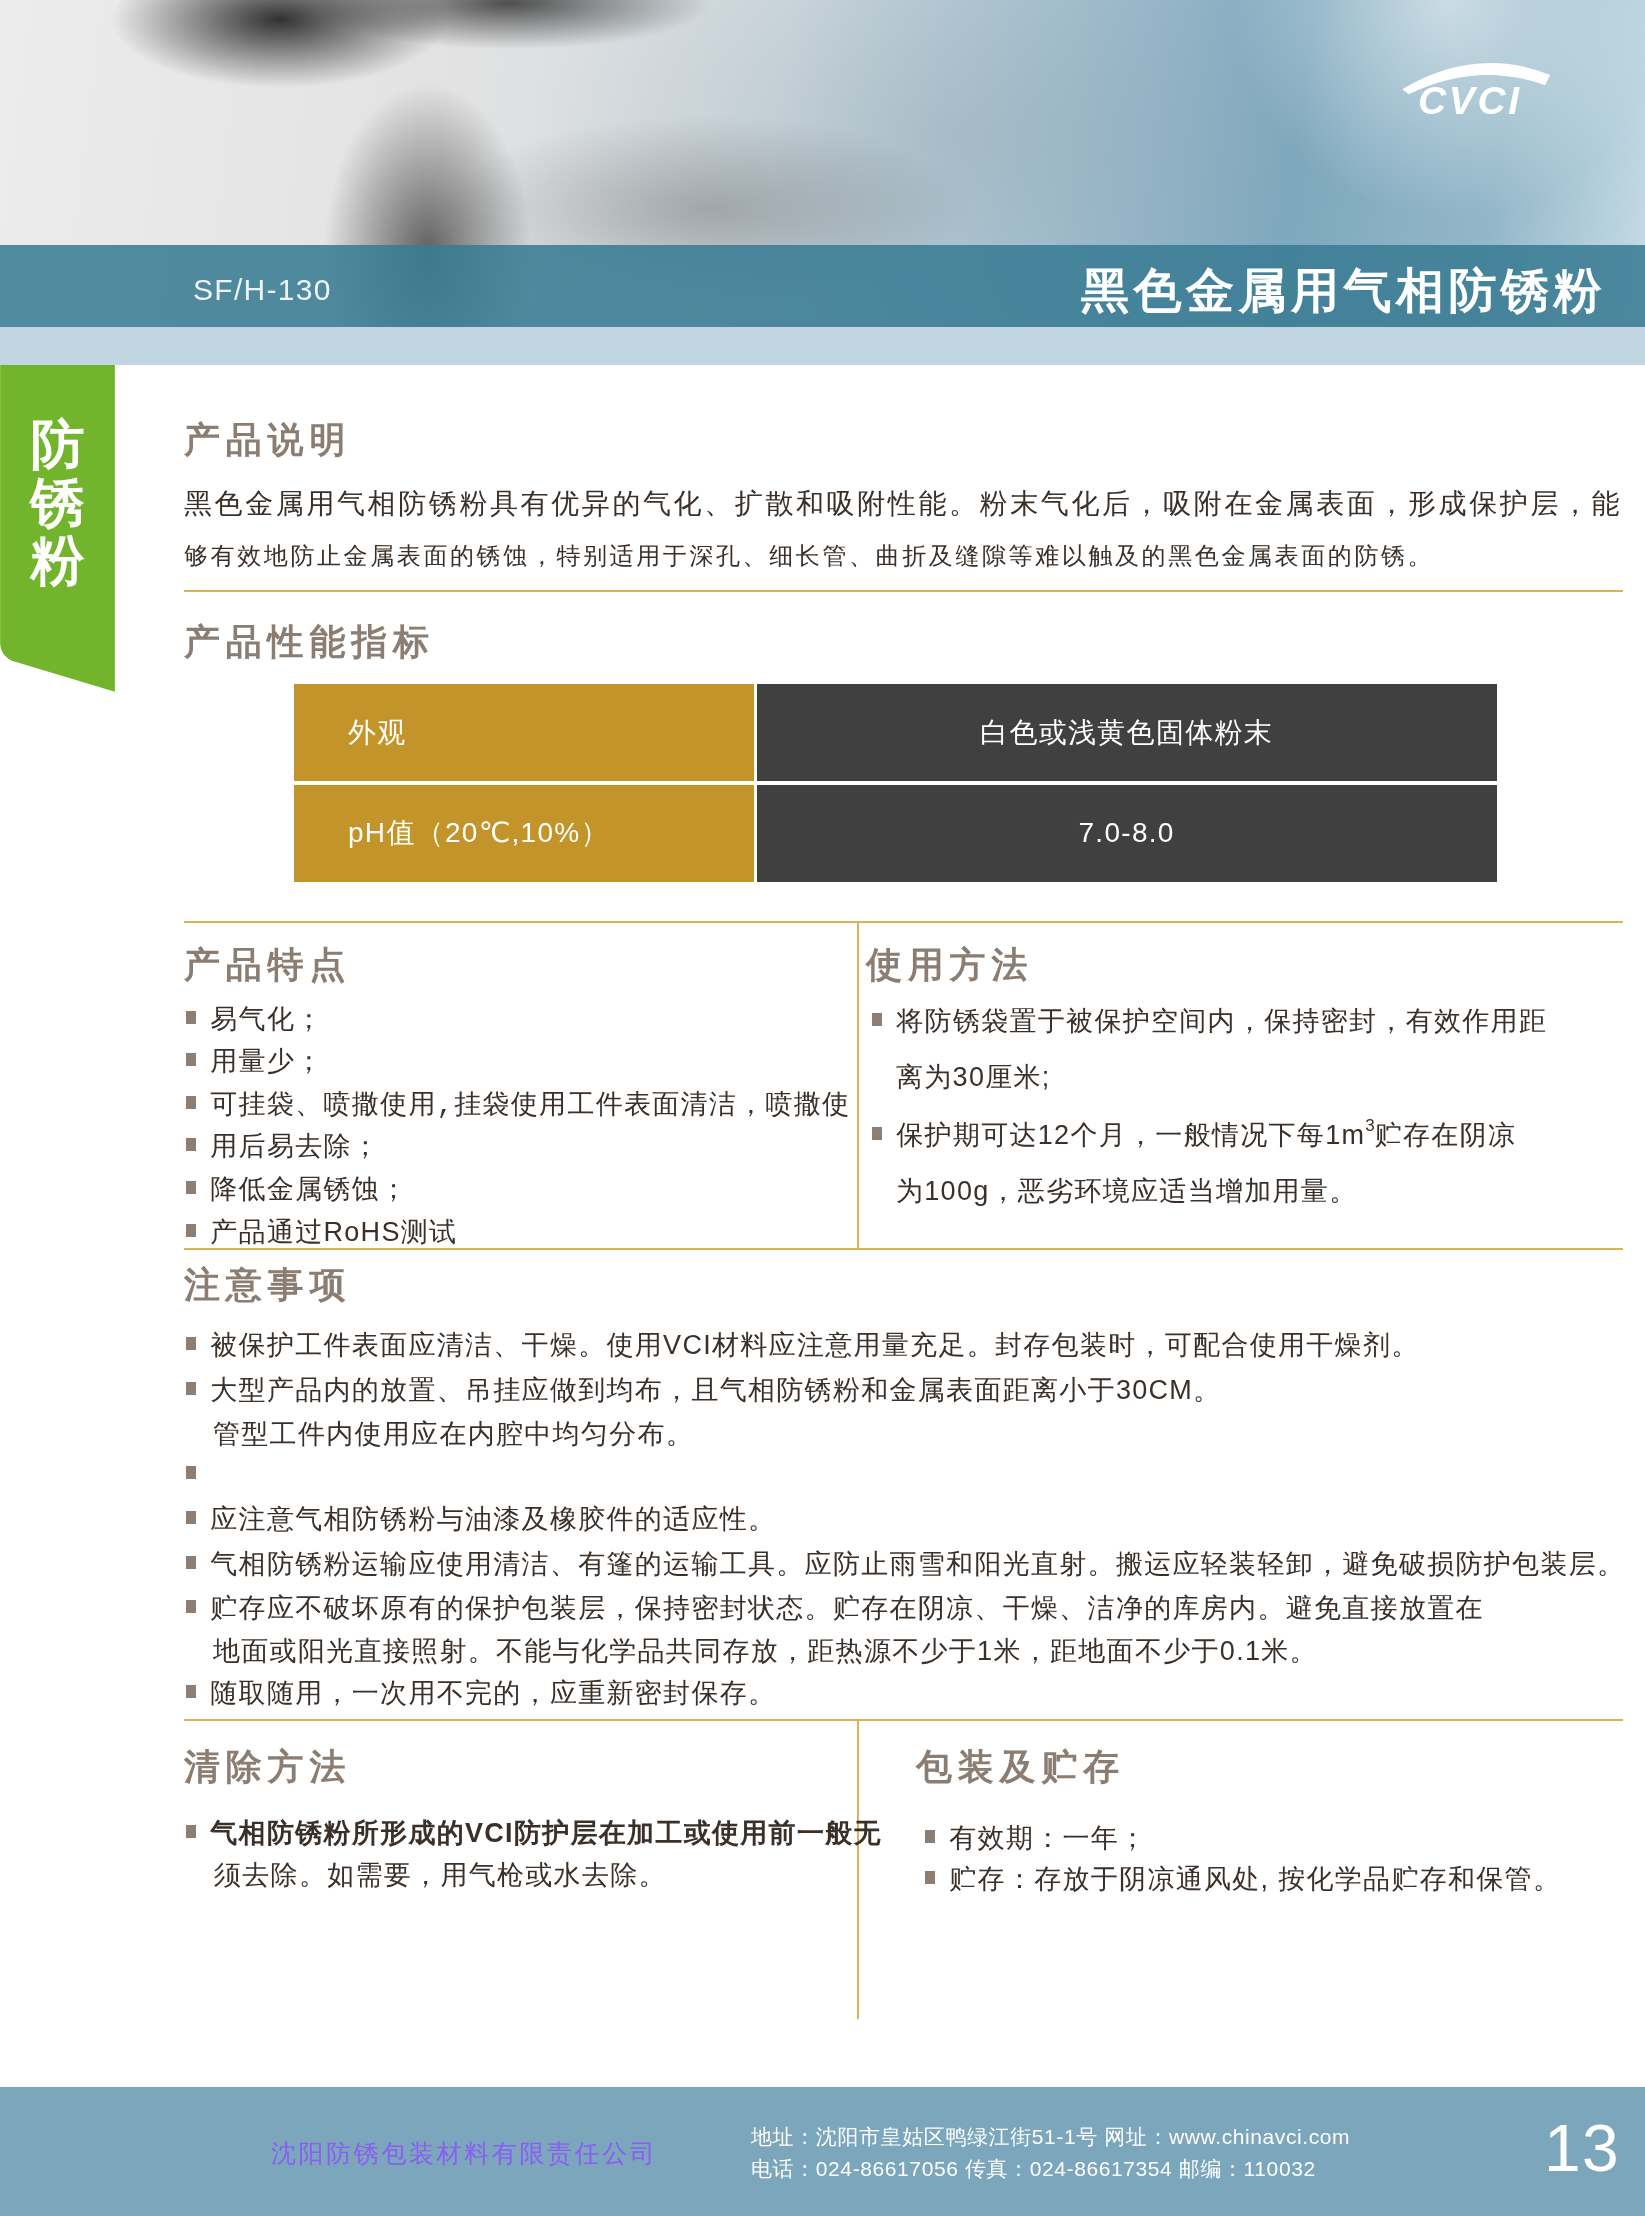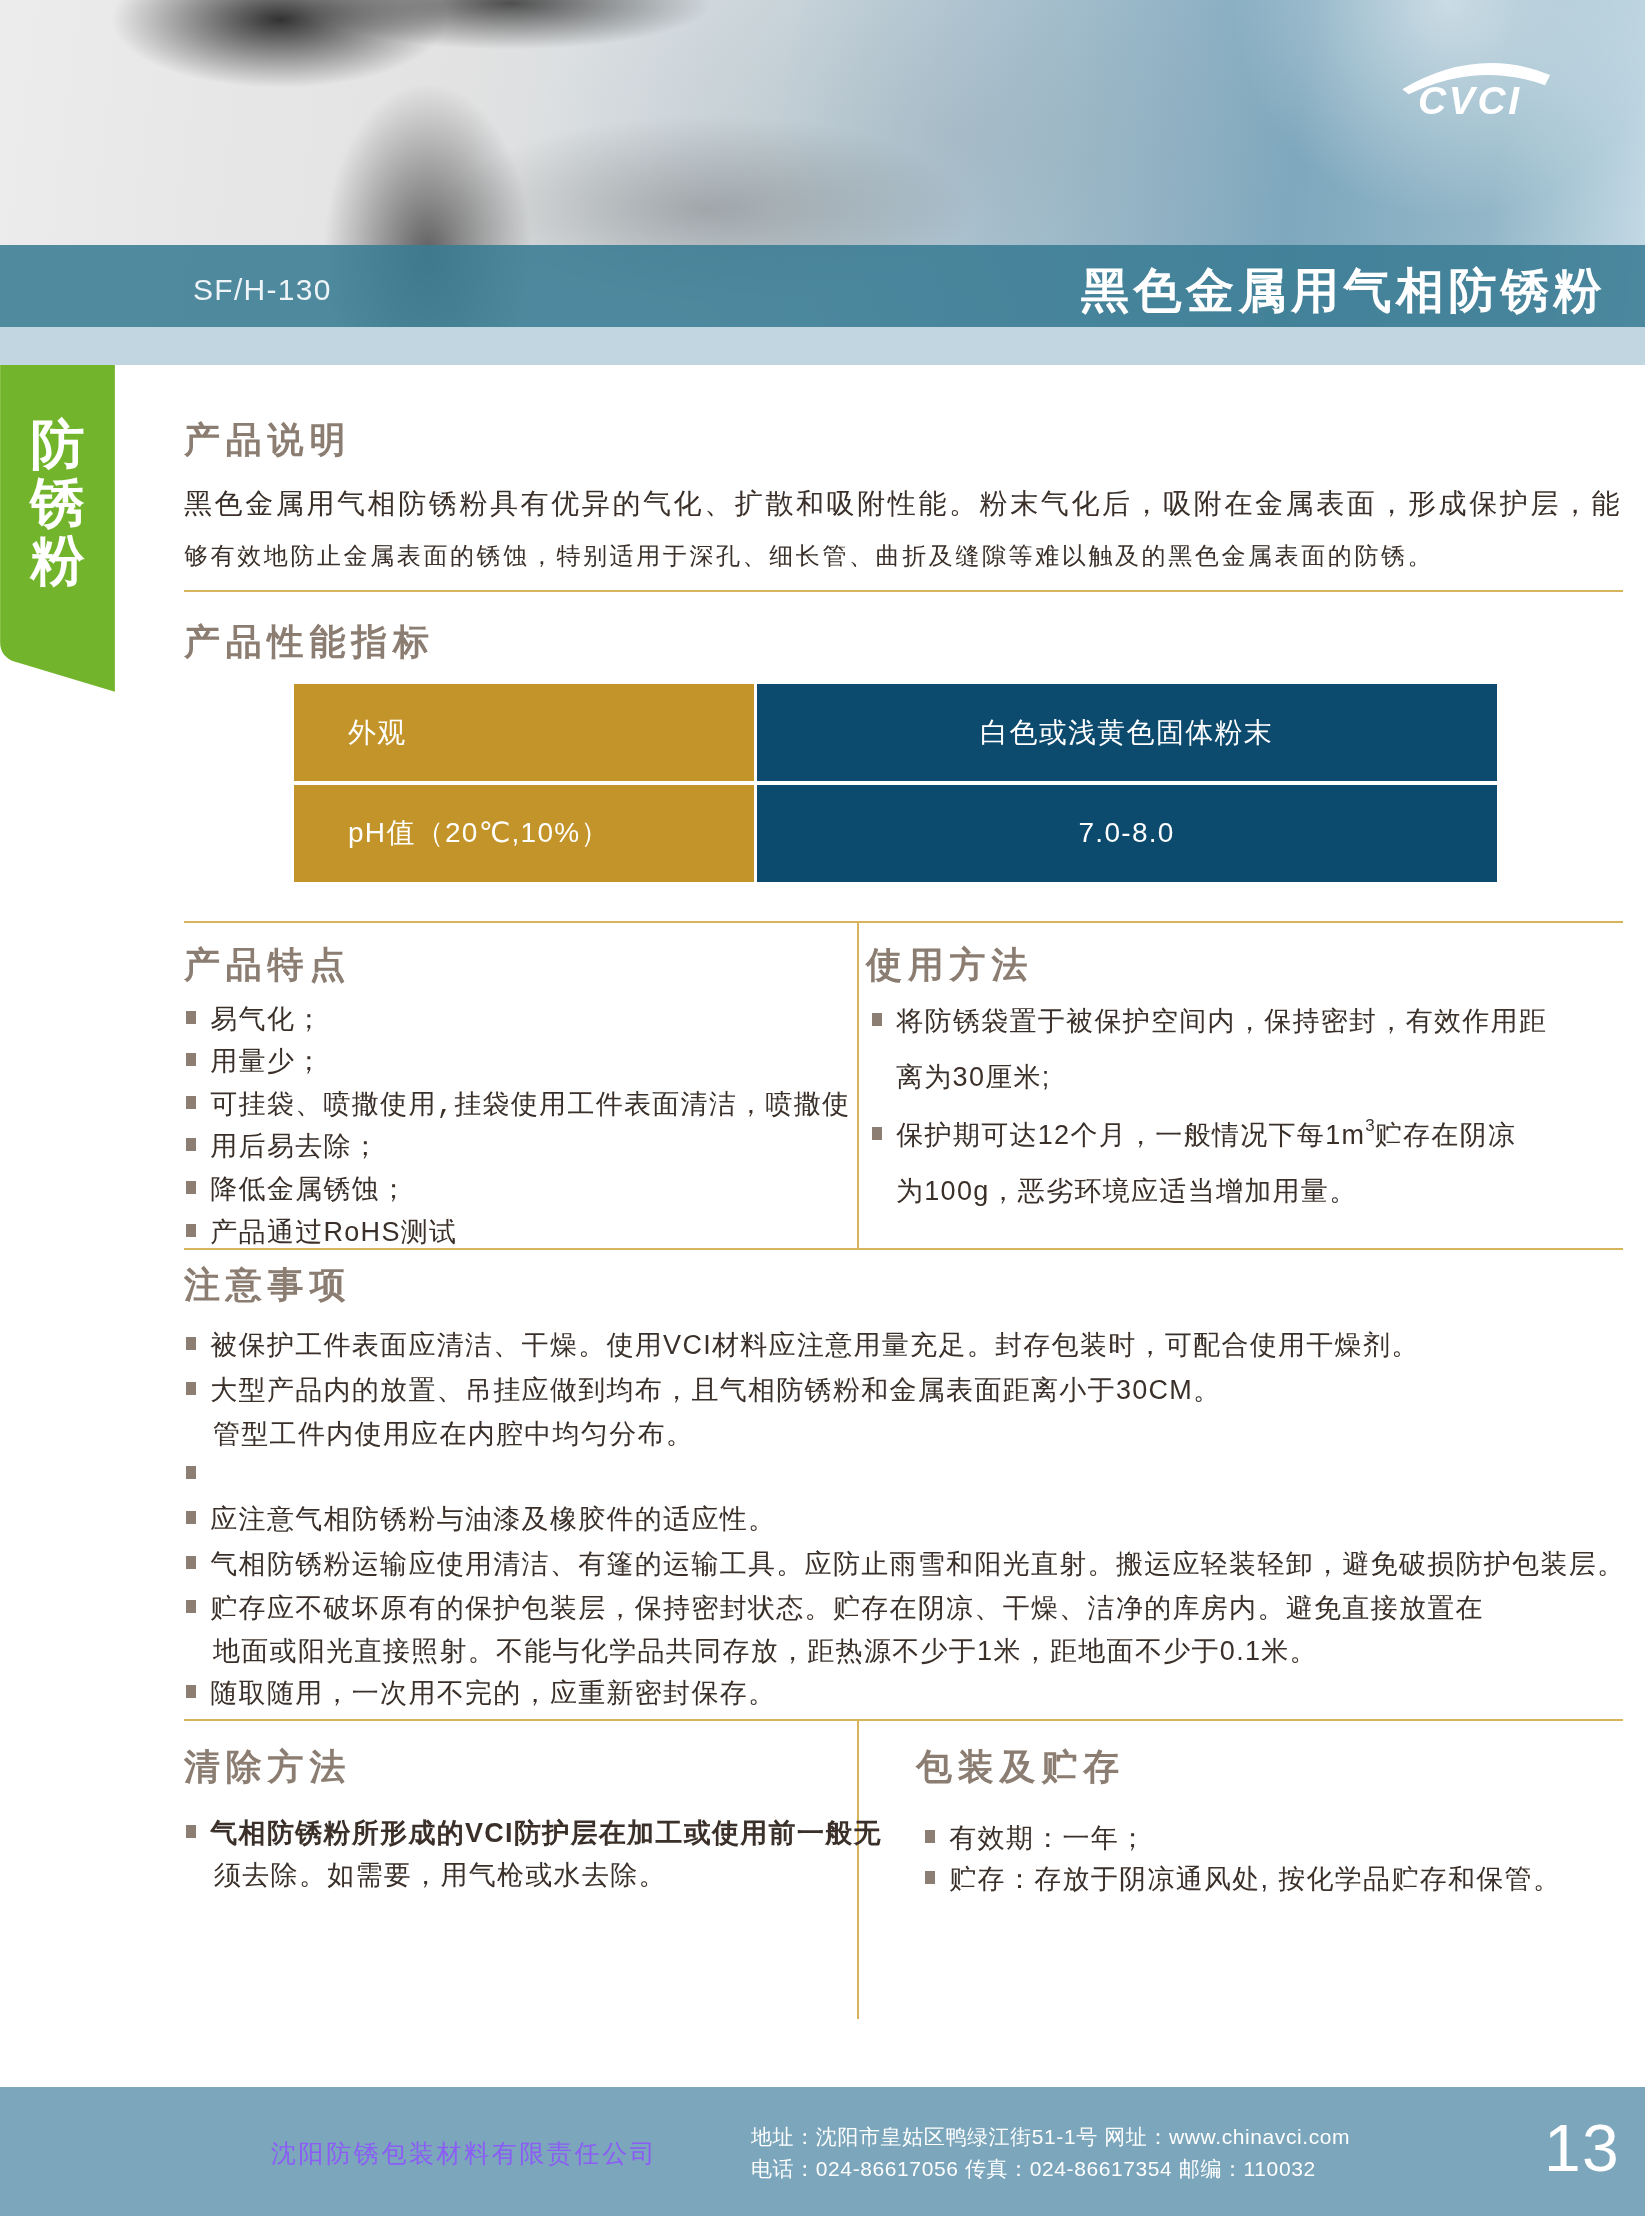--- a/index.html
+++ b/index.html
@@ -66,21 +66,21 @@
 
   
   .perf-heading{left:184px;top:618px;}
   .spec-table{
     left:294px;top:684px;width:1203px;
     display:grid;grid-template-columns:460px 740px;grid-template-rows:97px 97px;
     column-gap:2.6px;row-gap:3.9px;
   }
   .spec-table .cell{display:flex;align-items:center;color:#ffffff;font-size:28px;letter-spacing:1.3px;}
   .cell.label{background:#c39429;padding-left:54px;}
-  .cell.value{background:#0c4a6e;justify-content:center;}
+  .cell.value{background:#404040;justify-content:center;}
 
   .rule2{left:184px;top:921px;width:1439px;}
   .vdiv1{left:857px;top:921px;height:327px;}
 
   
   .feat-heading{left:184px;top:941px;}
   .feat{left:186px;}
   .f0{top:1001px;} .f1{top:1043px;} .f2{top:1086px;font-family:Liberation Mono, monospace;}
   .f3{top:1128px;} .f4{top:1171px;} .f5{top:1214px;}
 

